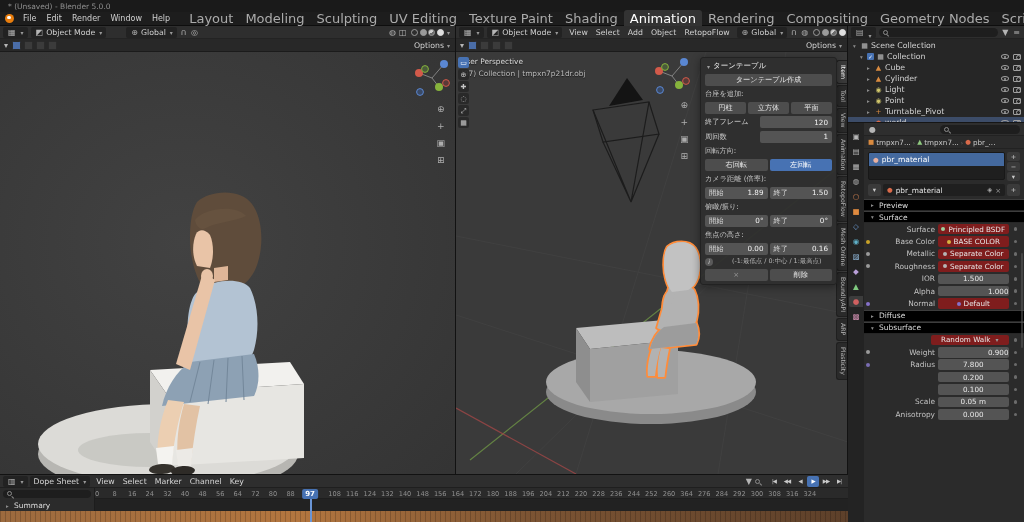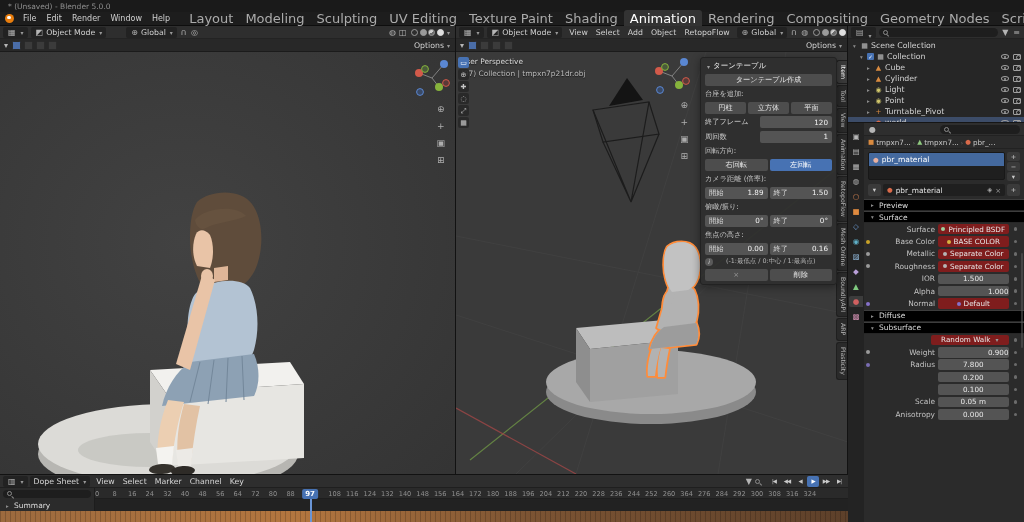--- a/index.html
+++ b/index.html
@@ -54,21 +54,21 @@
   .tt-btn.blue{background:#4772b3;color:#fff}
   .tt-row{display:flex;gap:2px}
   .tt-row .tt-btn{flex:1}
   .tt-field{height:12px;background:#545454;border-radius:2px;display:flex;align-items:center;padding:0 4px;color:#f2f2f2}
   .tt-field .lab{color:#dcdcdc;margin-right:3px}
   .tt-field .val{margin-left:auto}
   .tt-prow{display:flex;align-items:center;gap:3px}
   .tt-prow .plabel{flex:1;white-space:nowrap;overflow:hidden}
   .tt-prow .tt-field{width:72px}
   .tt-label{color:#c5c5c5;margin-top:1px;white-space:nowrap}
-  .tt-hint{display:flex;gap:13px;align-items:center;font-size:6.4px;color:#b5b5b5;white-space:nowrap}
+  .tt-hint{display:flex;gap:19px;align-items:center;font-size:6.4px;color:#b5b5b5;white-space:nowrap}
   .info-i{width:8px;height:8px;border-radius:50%;background:#5a5a5a;color:#ddd;font-size:6px;display:flex;align-items:center;justify-content:center;flex:0 0 8px;font-style:italic}
   .tt-del{display:flex;gap:2px}
   .tt-del .xbtn{flex:0 0 14px}
   .tt-del .tt-btn{flex:1}
 
   #n-tabs{position:absolute;right:0;top:8px;display:flex;flex-direction:column;gap:1px;align-items:flex-end;z-index:4}
   .ntab{writing-mode:vertical-rl;font-size:6.2px;color:#b8b8b8;background:#2a2a2a;border:1px solid #1f1f1f;border-right:none;border-radius:3px 0 0 3px;padding:4px 0;width:11px;text-align:center;white-space:nowrap}
   .ntab.active{background:#3a3a3a;color:#fff}
 
   

